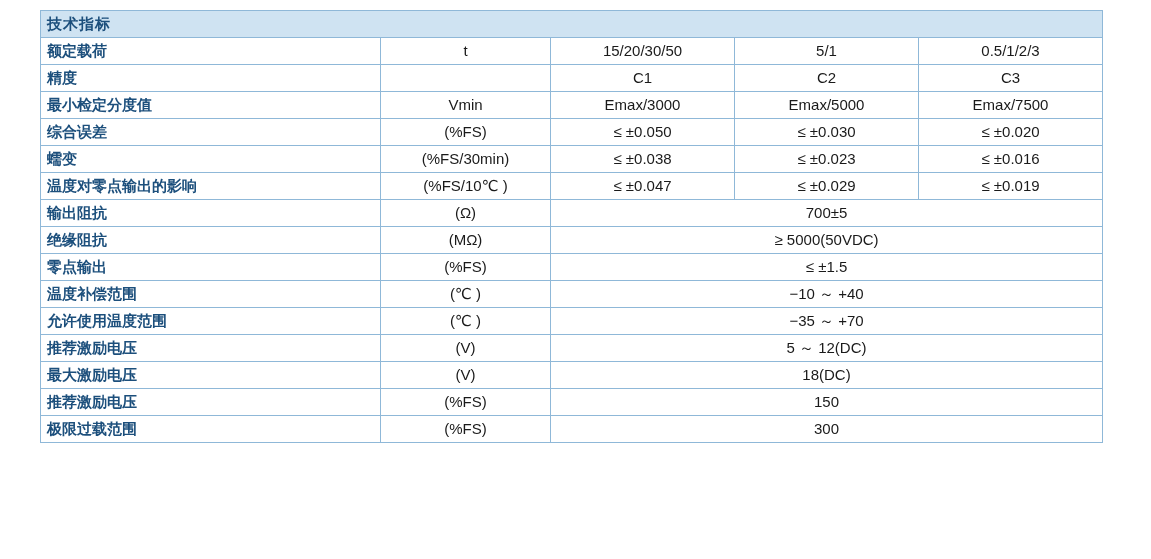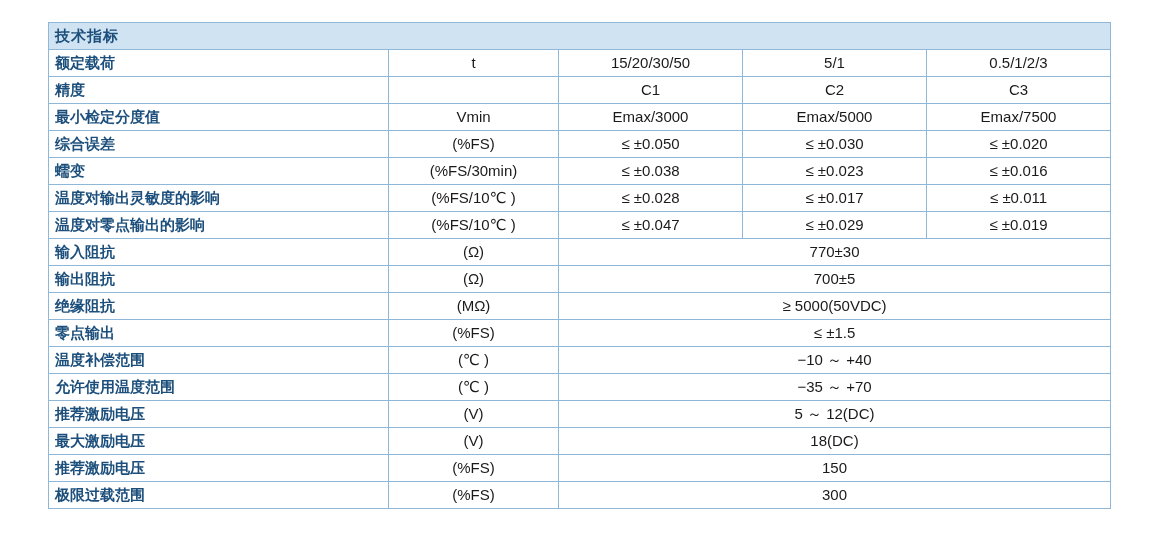--- a/index.html
+++ b/index.html
@@ -9,24 +9,23 @@
   }
   body {
     width: 1151px;
     height: 559px;
     font-family: "Liberation Sans", "DejaVu Sans", sans-serif;
     color: #1a1a1a;
     overflow: hidden;
   }
   #spec-wrap {
     position: absolute;
-    left: 48px;
+    left: 40px;
     top: 10px;
     width: 1062px;
-    margin-top: 12px;
   }
   table.spec {
     border-collapse: collapse;
     width: 1062px;
     table-layout: fixed;
   }
   table.spec td {
     border: 1px solid #8fb8d8;
     height: 26px;
     padding: 0 6px;
@@ -106,37 +105,25 @@
           <td class="val">≤ ±0.020</td>
         </tr>
         <tr>
           <td class="name">蠕变</td>
           <td class="unit">(%FS/30min)</td>
           <td class="val">≤ ±0.038</td>
           <td class="val">≤ ±0.023</td>
           <td class="val">≤ ±0.016</td>
         </tr>
         <tr>
-          <td class="name">温度对输出灵敏度的影响</td>
-          <td class="unit">(%FS/10℃ )</td>
-          <td class="val">≤ ±0.028</td>
-          <td class="val">≤ ±0.017</td>
-          <td class="val">≤ ±0.011</td>
-        </tr>
-        <tr>
           <td class="name">温度对零点输出的影响</td>
           <td class="unit">(%FS/10℃ )</td>
           <td class="val">≤ ±0.047</td>
           <td class="val">≤ ±0.029</td>
           <td class="val">≤ ±0.019</td>
-        </tr>
-        <tr>
-          <td class="name">输入阻抗</td>
-          <td class="unit">(Ω)</td>
-          <td class="val" colspan="3">770±30</td>
         </tr>
         <tr>
           <td class="name">输出阻抗</td>
           <td class="unit">(Ω)</td>
           <td class="val" colspan="3">700±5</td>
         </tr>
         <tr>
           <td class="name">绝缘阻抗</td>
           <td class="unit">(MΩ)</td>
           <td class="val" colspan="3">≥ 5000(50VDC)</td>

